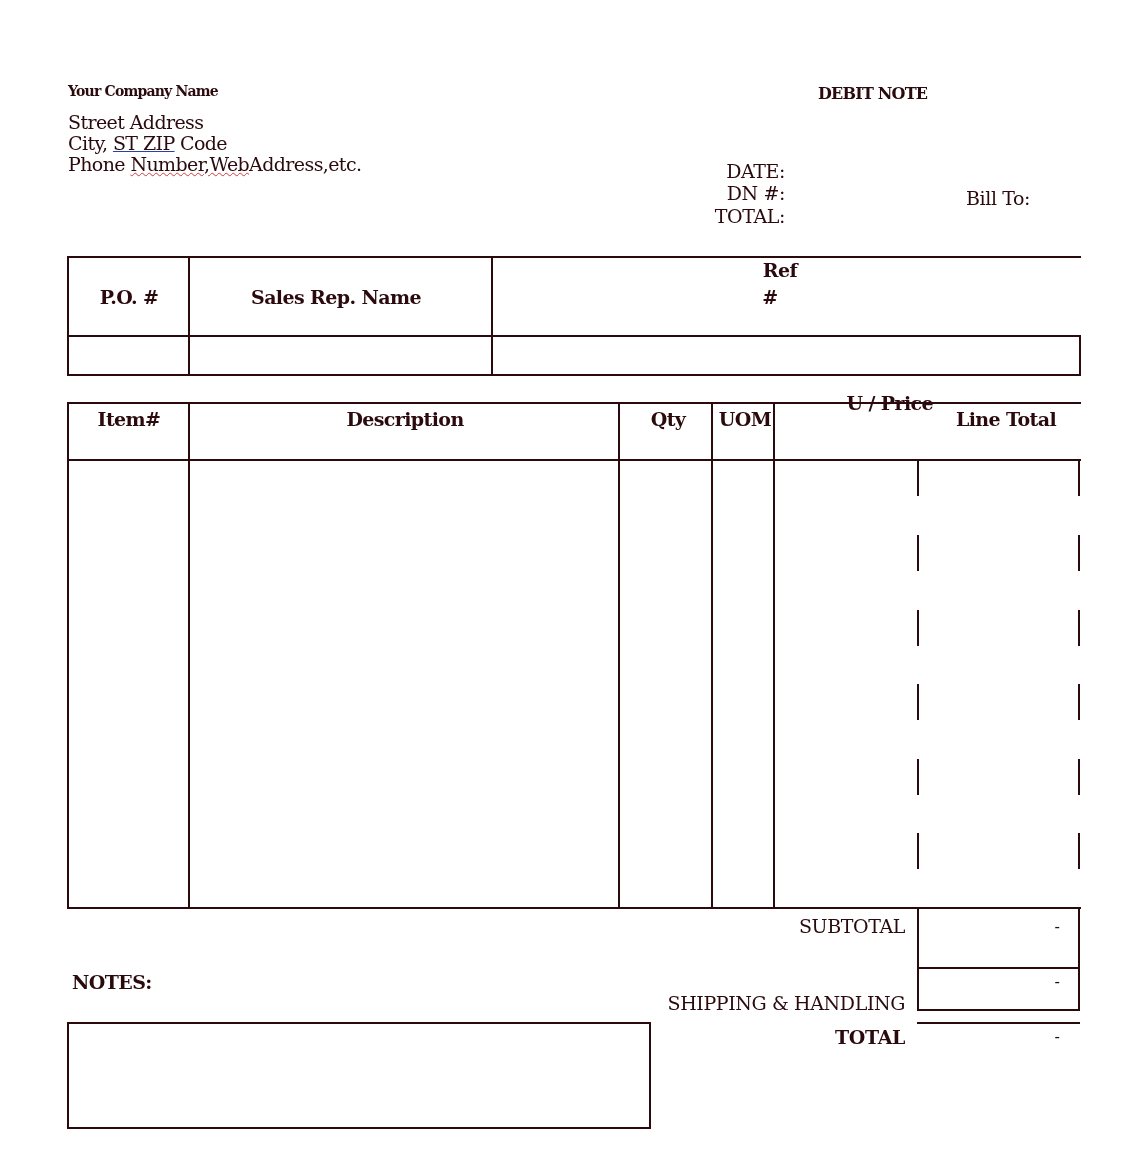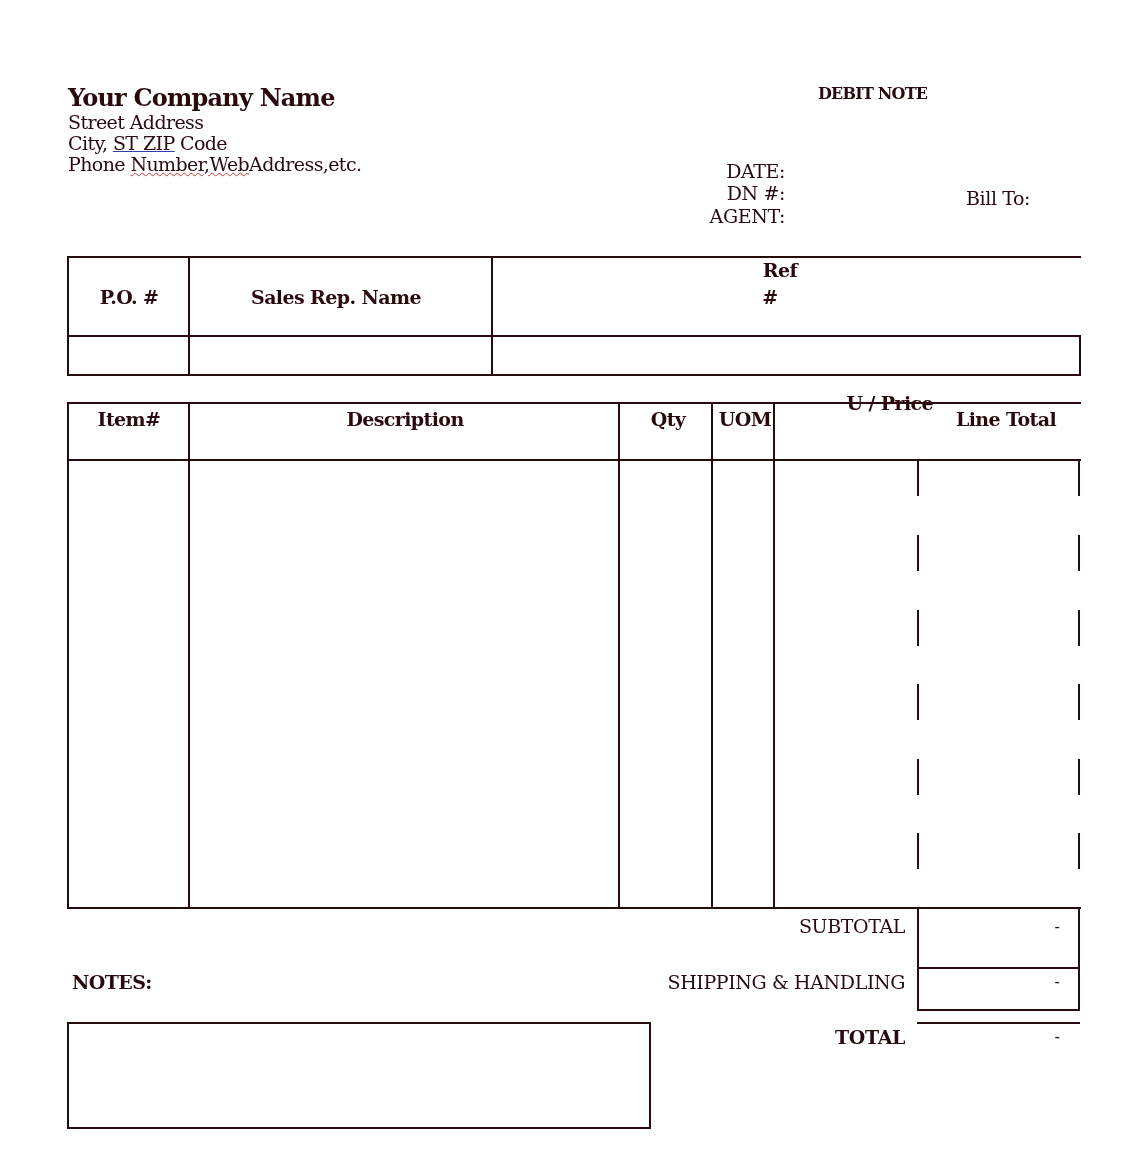--- a/index.html
+++ b/index.html
@@ -1,20 +1,20 @@
 <!DOCTYPE html>
 <html><head>
   <meta charset="utf-8">
   <style>
     html, body { margin: 0; padding: 0; background: #ffffff; }
     body { width: 1138px; height: 1152px; position: relative; overflow: hidden;
            font-family: "DejaVu Serif", "Liberation Serif", serif; color: #2a0a0d; }
     .abs { position: absolute; }
     .bold { font-weight: bold; }
-    .company-name { left: 68px; top: 83px; font-size: 24px; font-weight: bold; letter-spacing: -0.8px; }
+    .company-name { left: 68px; top: 83px; font-size: 14px; font-weight: bold; letter-spacing: -0.8px; }
     .addr { left: 68px; font-size: 19px; letter-spacing: -0.6px; line-height: 21px; }
     .underline-blue { text-decoration: underline; text-decoration-color: #2b3fa8; }
     .underline-red { text-decoration: underline wavy; text-decoration-color: #d23c3c; text-decoration-thickness: 1px; }
     .doc-title { left: 818px; top: 84px; font-size: 16px; font-weight: bold; letter-spacing: -0.8px; }
     .meta-label { font-size: 19px; text-align: right; width: 120px; letter-spacing: -0.4px; margin-top: 27px; }
     .bill-to { left: 966px; top: 187px; font-size: 19px; letter-spacing: -0.4px; }
 
     .hline { position: absolute; height: 2px; background: #2a0a0d; }
     .vline { position: absolute; width: 2px; background: #2a0a0d; }
 
@@ -33,21 +33,21 @@
 </div>
 <div class="abs addr" style="top:154px;">
   <span>Phone </span><span class="underline-red">Number,Web</span><span>Address,etc.</span>
 </div>
 
 <div class="abs doc-title">DEBIT NOTE</div>
 <div class="abs meta-label" style="left:665px; top:133px;">DATE:</div>
 <div class="abs" style="left:792px; top:133px; width:150px; height:22px;"></div>
 <div class="abs meta-label" style="left:665px; top:155px;">DN #:</div>
 <div class="abs" style="left:792px; top:155px; width:150px; height:22px;"></div>
-<div class="abs meta-label" style="left:665px; top:178px;">AGENT:</div>
+<div class="abs meta-label" style="left:665px; top:178px;">TOTAL:</div>
 <div class="abs" style="left:792px; top:178px; width:150px; height:22px;"></div>
 <div class="abs bill-to">Bill To:</div>
 
 <div>
   <div class="hline" style="left:67px; top:256px; width:1014px;"></div>
   <div class="hline" style="left:67px; top:335px; width:1014px;"></div>
   <div class="hline" style="left:67px; top:374px; width:1014px;"></div>
   <div class="vline" style="left:67px; top:256px; height:120px;"></div>
   <div class="vline" style="left:188px; top:256px; height:120px;"></div>
   <div class="vline" style="left:491px; top:256px; height:120px;"></div>
@@ -104,21 +104,21 @@
 <div>
   <div class="vline" style="left:917px; top:907px; height:104px;"></div>
   <div class="vline" style="left:1078px; top:907px; height:104px;"></div>
   <div class="hline" style="left:917px; top:967px; width:163px;"></div>
   <div class="hline" style="left:917px; top:1009px; width:163px;"></div>
   <div class="hline" style="left:917px; top:1022px; width:163px;"></div>
 
   <div class="tot-label" style="left:600px; top:915px; width:305px;">SUBTOTAL</div>
   <div class="tot-val" style="left:920px; top:917px; width:140px;">-</div>
 
-  <div class="tot-label" style="left:600px; top:971px; width:305px;">SHIPPING &amp; HANDLING</div>
+  <div class="tot-label" style="left:600px; top:992px; width:305px;">SHIPPING &amp; HANDLING</div>
   <div class="tot-val" style="left:920px; top:972px; width:140px;">-</div>
 
   <div class="tot-label bold" style="left:600px; top:1026px; width:305px;">TOTAL</div>
   <div class="tot-val" style="left:920px; top:1027px; width:140px;">-</div>
 </div>
 
 <div class="abs bold" style="left:72px; top:971px; font-size:19px; letter-spacing:-0.6px;">NOTES:</div>
 <div class="abs" style="left:67px; top:1022px; width:580px; height:103px; border:2px solid #2a0a0d;"></div>
 
 </body></html>

